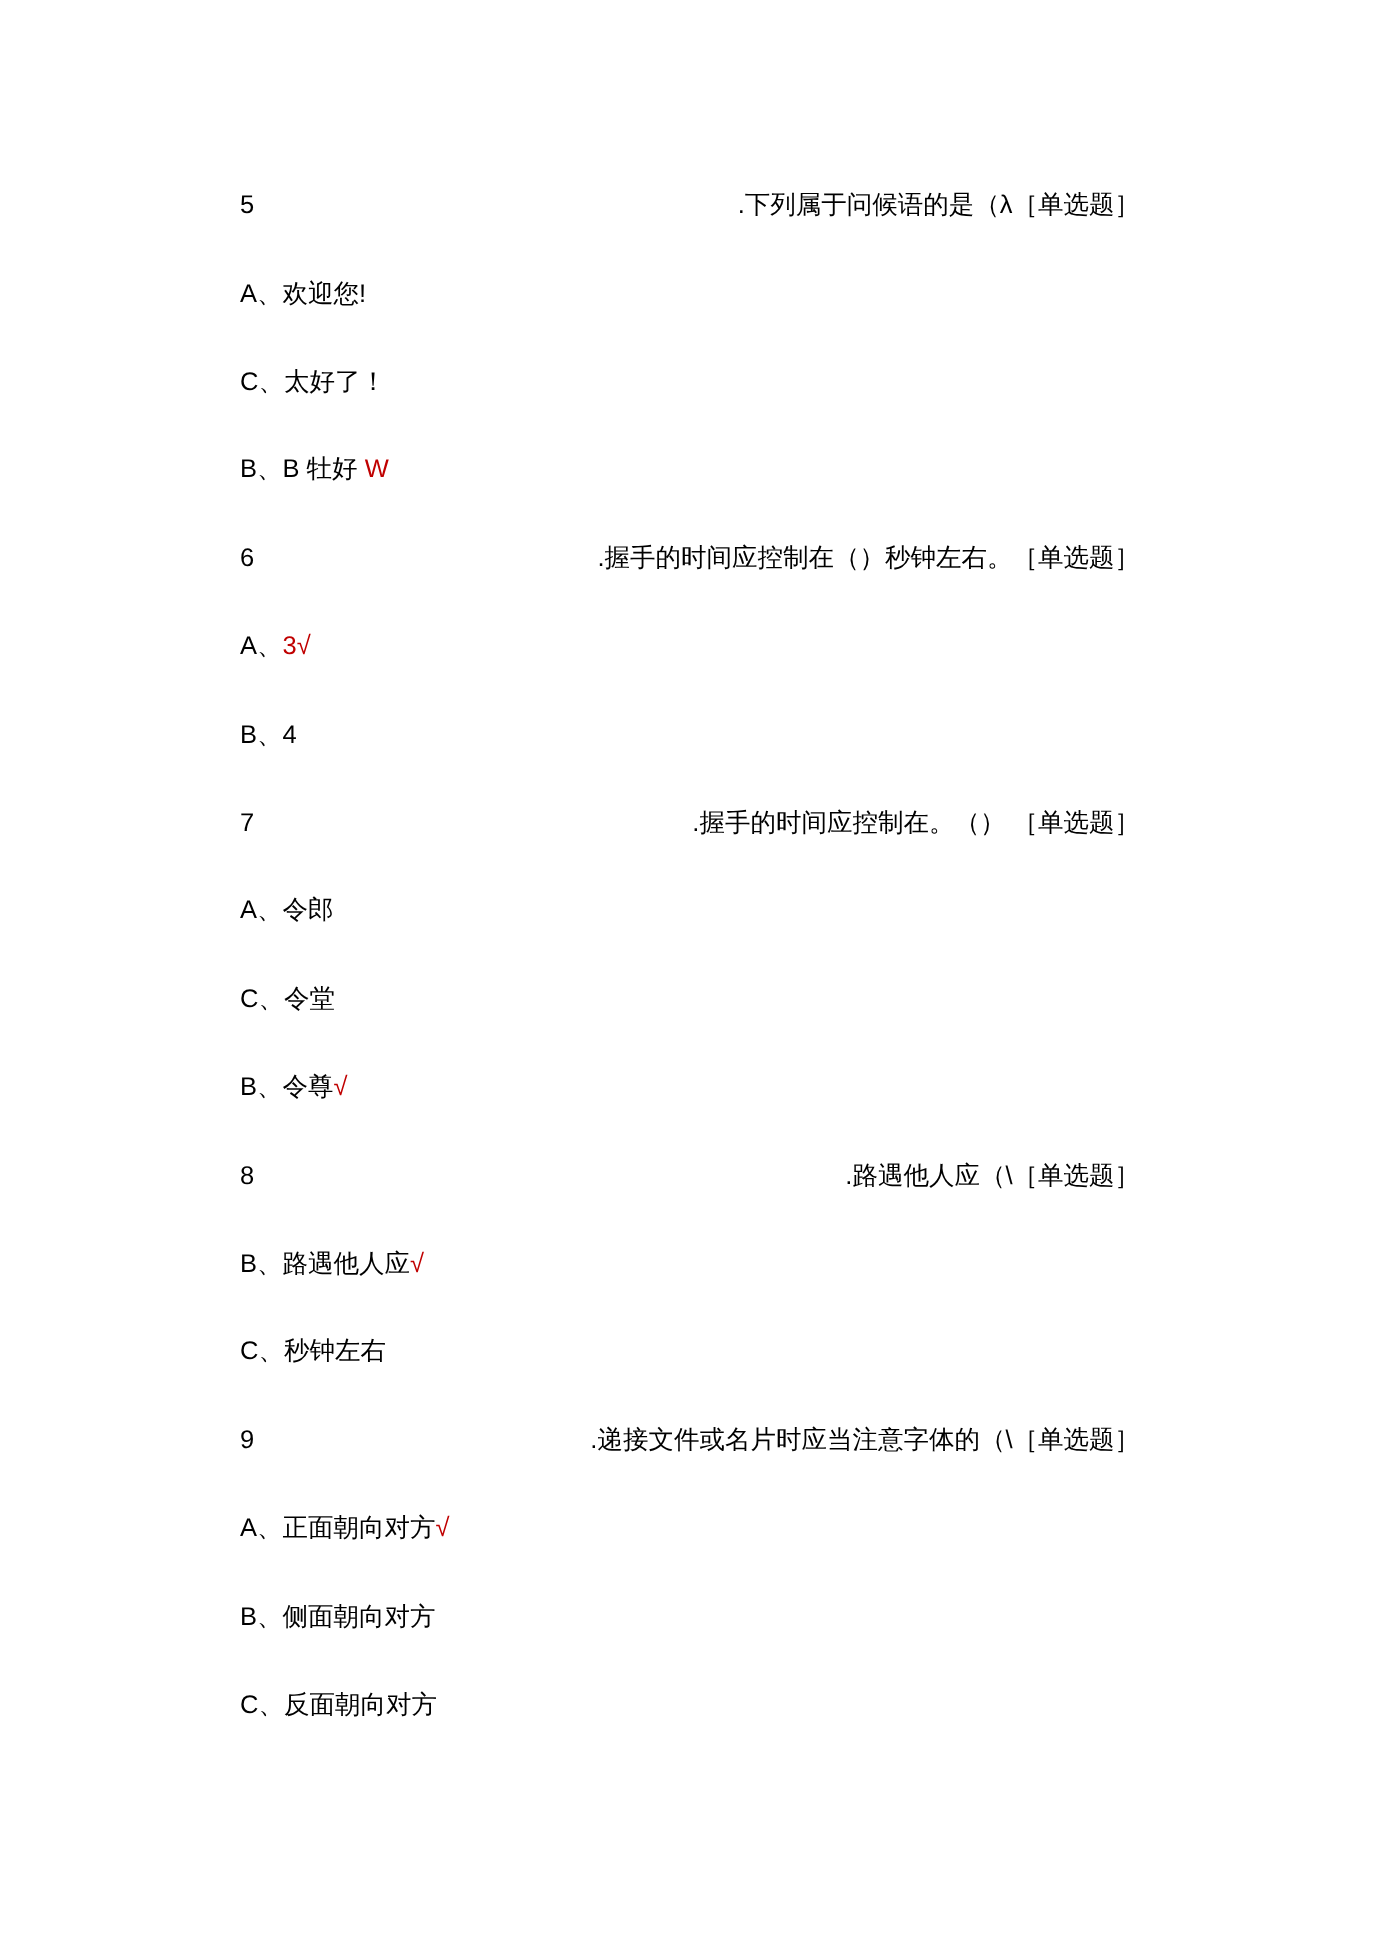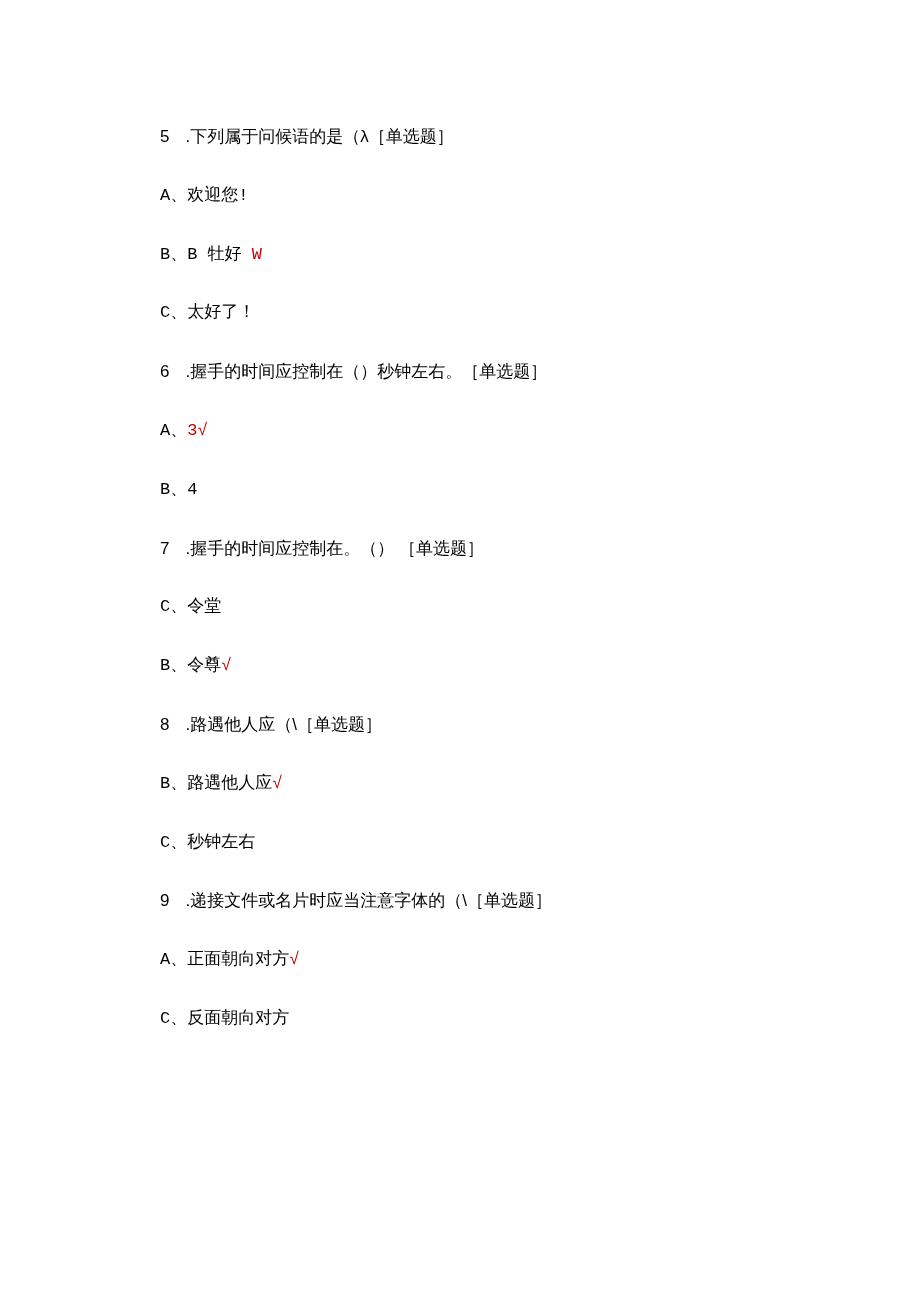--- a/index.html
+++ b/index.html
@@ -22,60 +22,62 @@
     .question-row {
       margin-bottom: 35px;
       display: flex;
       gap: 16px;
     }
     .q-num {
       white-space: nowrap;
     }
     .q-text {
       flex: 1;
+      text-align: right;
     }
     .option-row {
       margin-bottom: 35px;
-      font-family: Liberation Mono, monospace;
     }
     .check {
       color: #c00000;
     }
     .check-w {
       color: #c00000;
     }
   </style>
 </head>
 <body>
 
 <div id="content">
     <div class="question-row">
       <span class="q-num">5</span>
       <span class="q-text">.下列属于问候语的是（λ［单选题］</span>
     </div>
     <div class="option-row"><span>A、欢迎您!</span></div>
+    <div class="option-row"><span>C、太好了！</span></div>
     <div class="option-row"><span>B、B 牡好 </span><span class="check-w">W</span></div>
-    <div class="option-row"><span>C、太好了！</span></div>
     <div class="question-row">
       <span class="q-num">6</span>
       <span class="q-text">.握手的时间应控制在（）秒钟左右。［单选题］</span>
     </div>
     <div class="option-row"><span>A、</span><span class="check">3√</span></div>
     <div class="option-row"><span>B、4</span></div>
     <div class="question-row">
       <span class="q-num">7</span>
       <span class="q-text">.握手的时间应控制在。（） ［单选题］</span>
     </div>
+    <div class="option-row"><span>A、令郎</span></div>
     <div class="option-row"><span>C、令堂</span></div>
     <div class="option-row"><span>B、令尊</span><span class="check">√</span></div>
     <div class="question-row">
       <span class="q-num">8</span>
       <span class="q-text">.路遇他人应（\［单选题］</span>
     </div>
     <div class="option-row"><span>B、路遇他人应</span><span class="check">√</span></div>
     <div class="option-row"><span>C、秒钟左右</span></div>
     <div class="question-row">
       <span class="q-num">9</span>
       <span class="q-text">.递接文件或名片时应当注意字体的（\［单选题］</span>
     </div>
     <div class="option-row"><span>A、正面朝向对方</span><span class="check">√</span></div>
+    <div class="option-row"><span>B、侧面朝向对方</span></div>
     <div class="option-row"><span>C、反面朝向对方</span></div>
   </div>
 
 </body></html>

